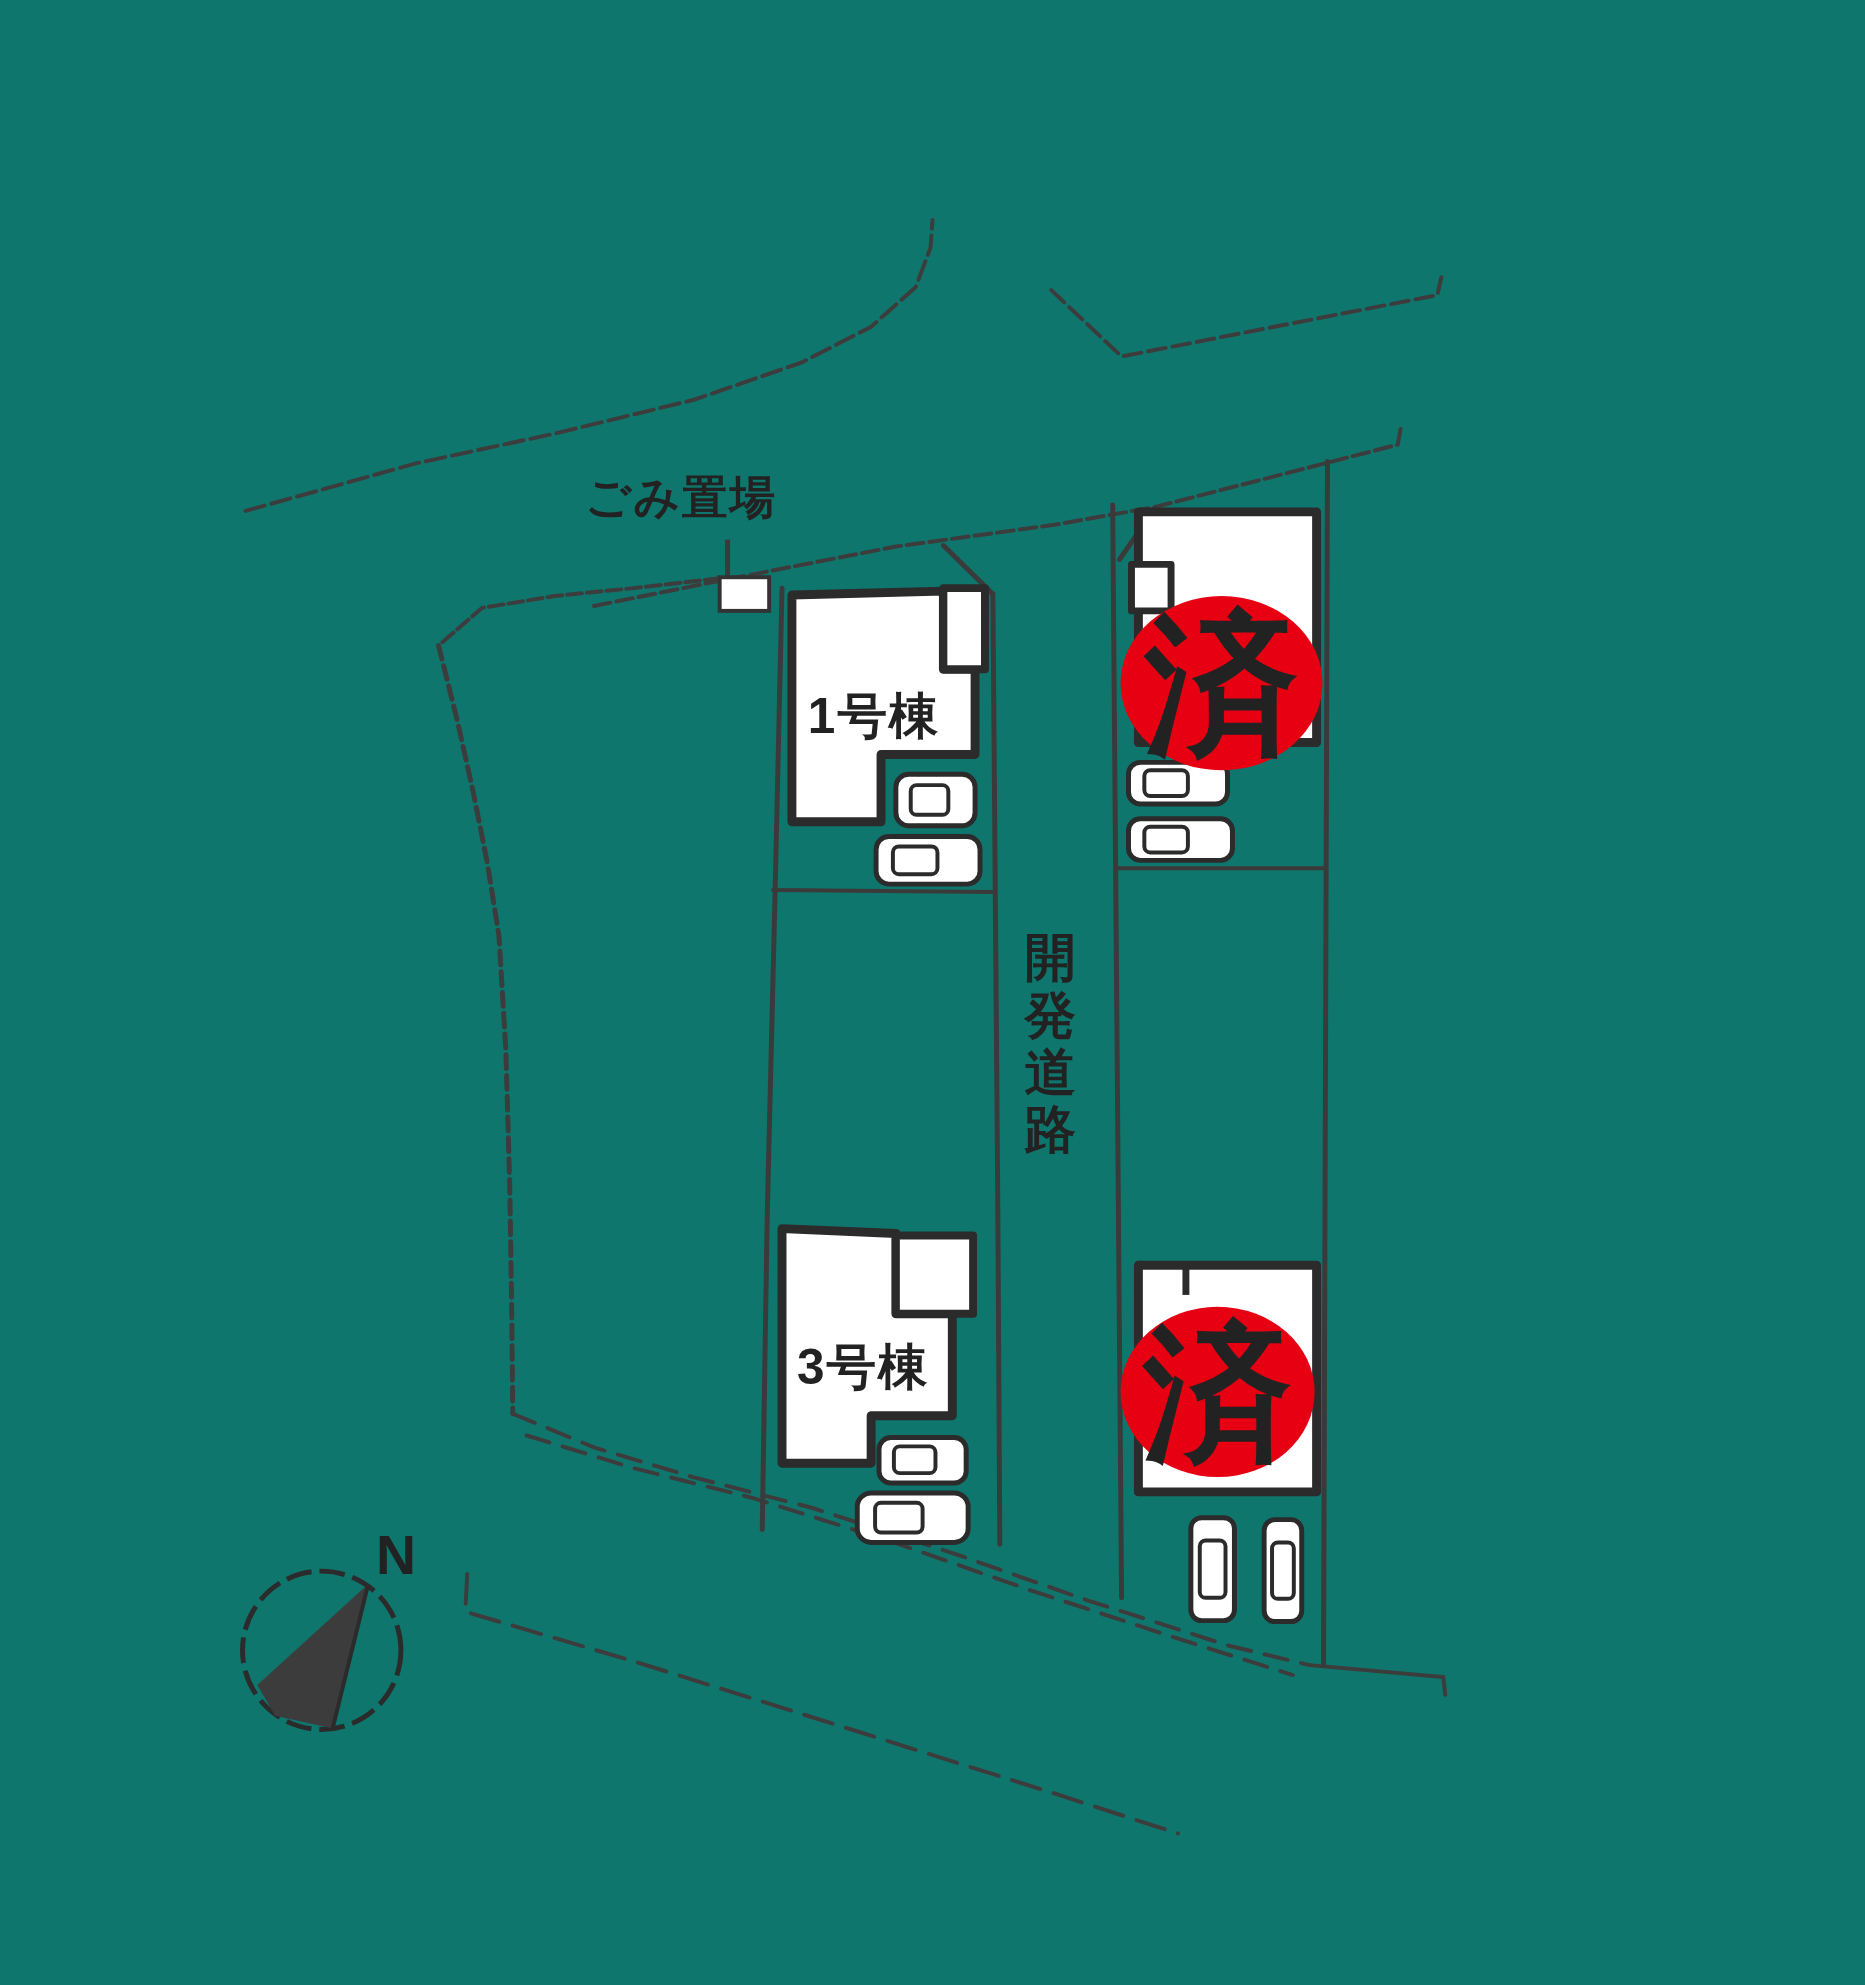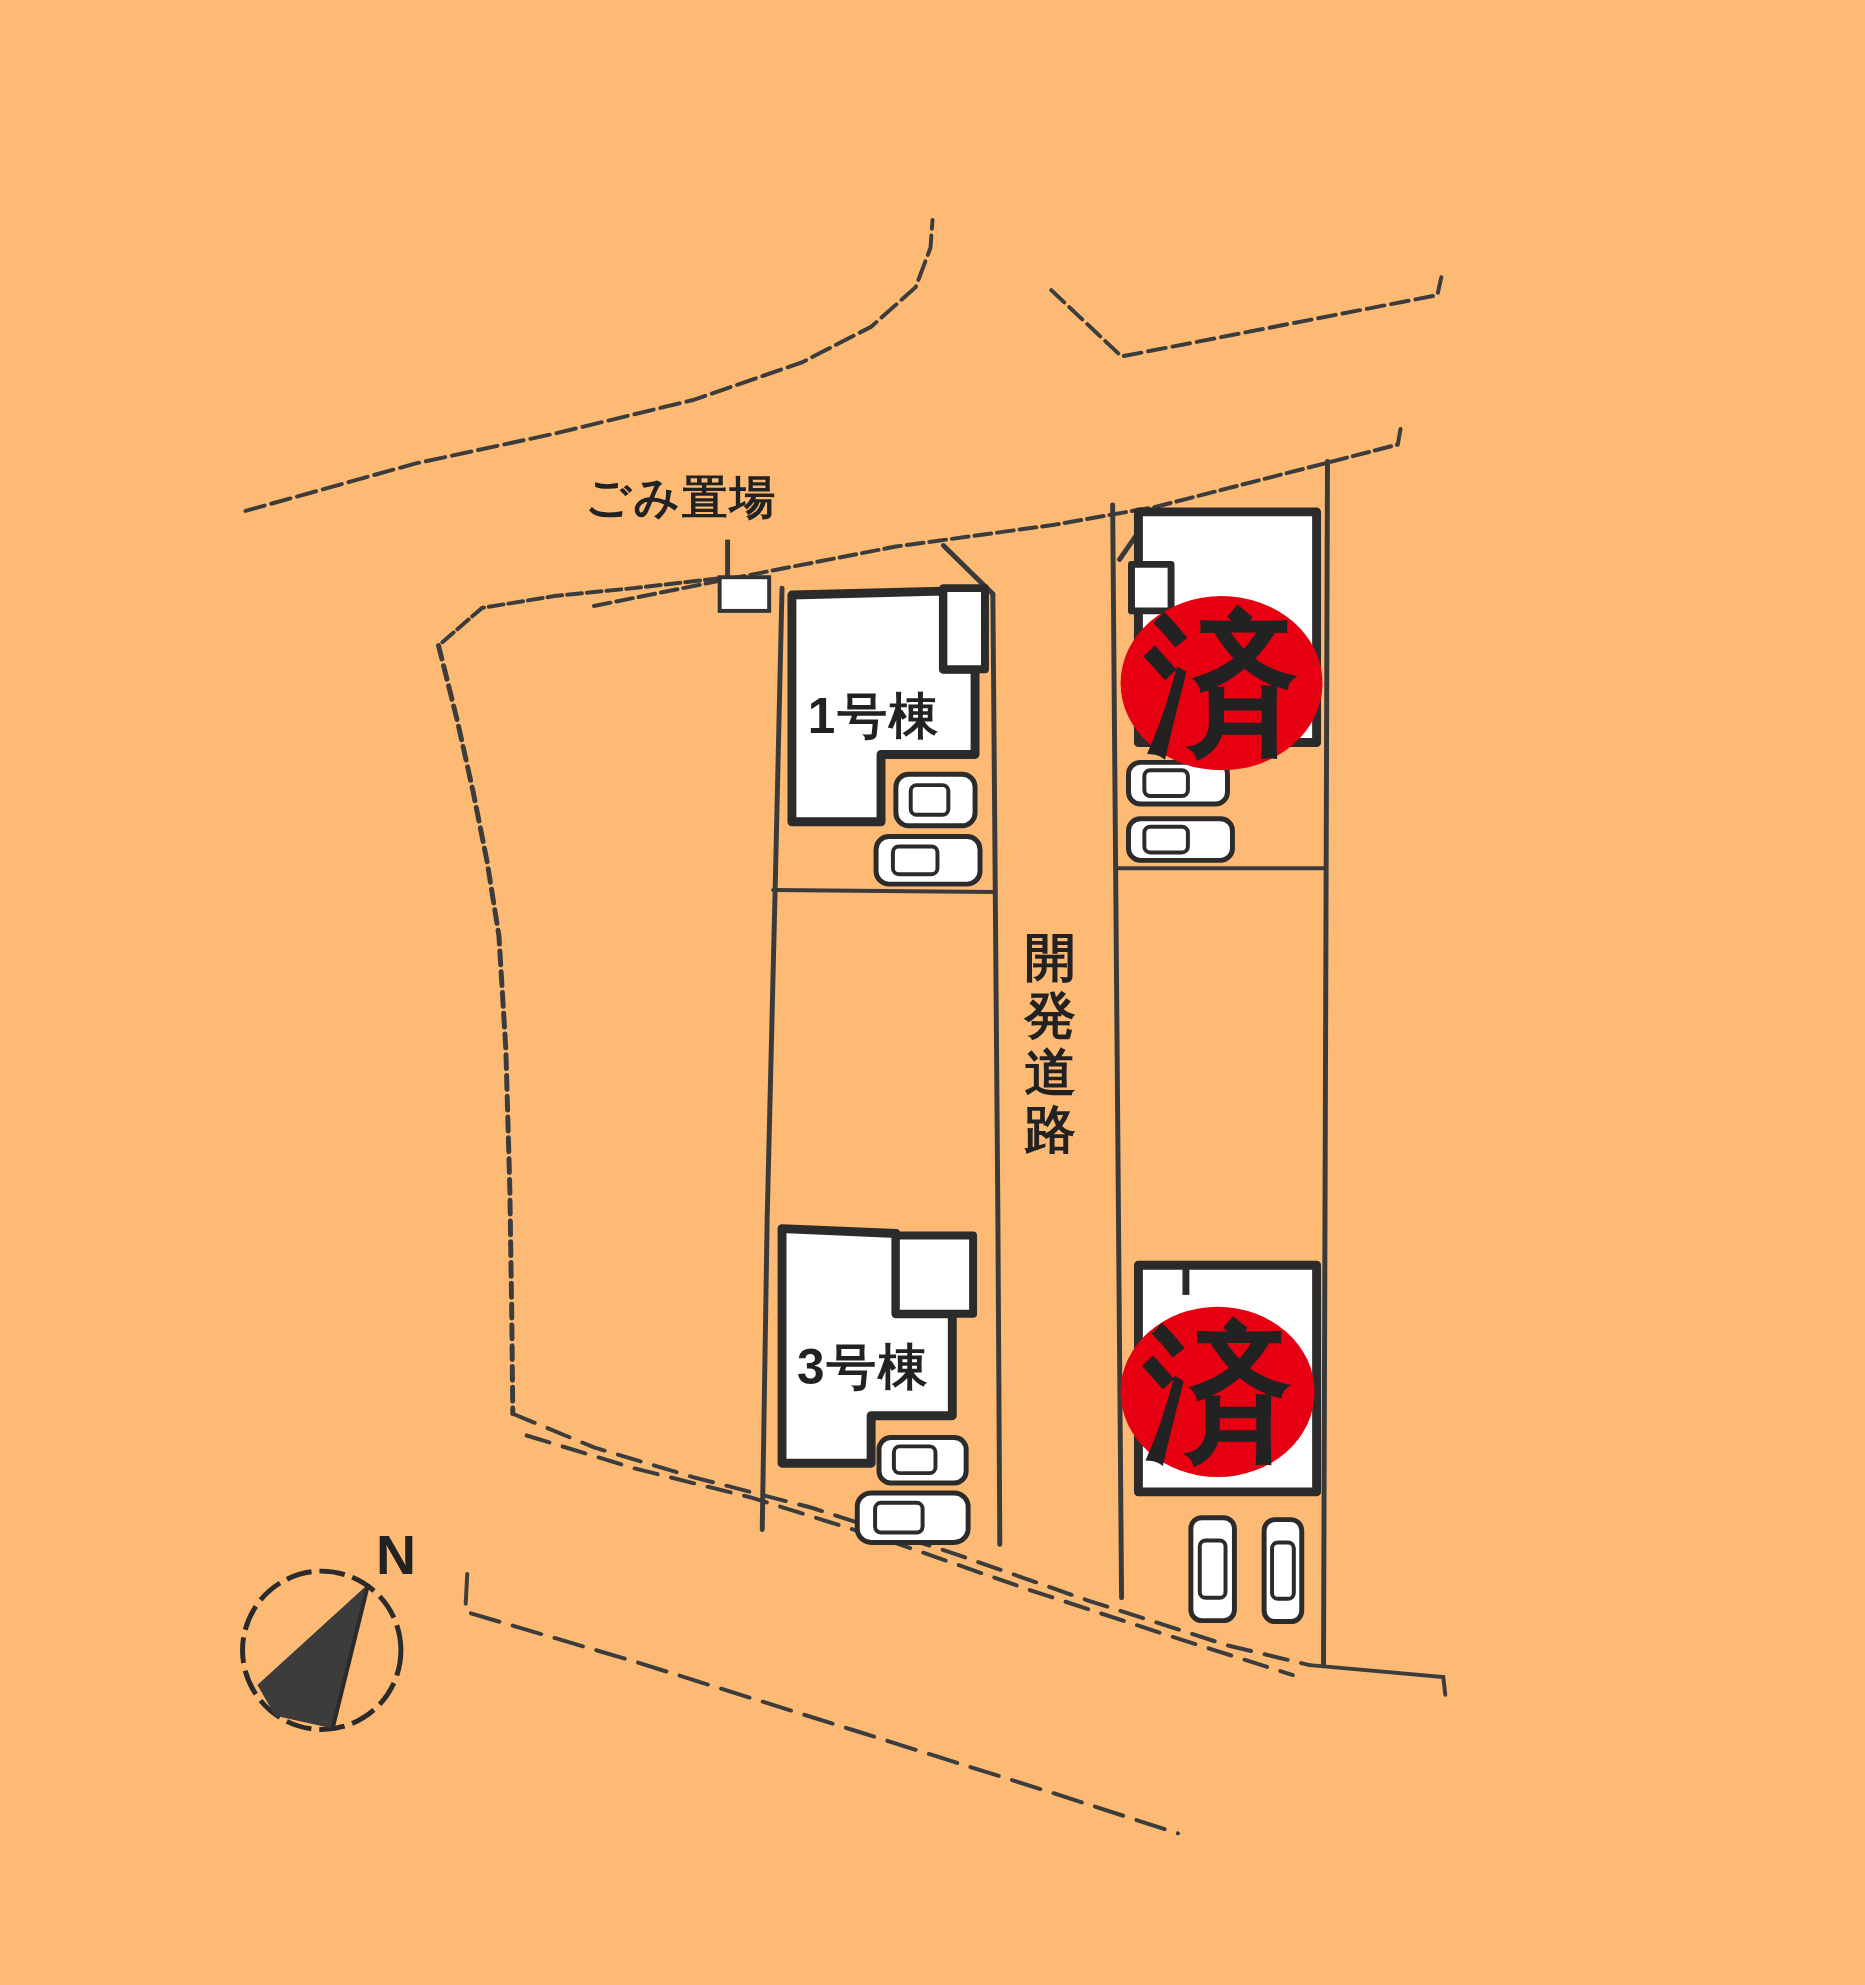--- a/index.html
+++ b/index.html
@@ -4,21 +4,21 @@
 <style>
   html, body {
     margin: 0;
     padding: 0;
     background: #ffffff;
   }
   .plan-wrap {
     position: relative;
     width: 1865px;
     height: 1986px;
-    background: #fdba74;
+    background: #0f766e;
     font-family: "Liberation Sans", sans-serif;
   }
   svg text {
     font-family: "Liberation Sans", sans-serif;
     fill: #222222;
   }
   .jp-label {
     font-weight: bold;
     letter-spacing: 2px;
   }

